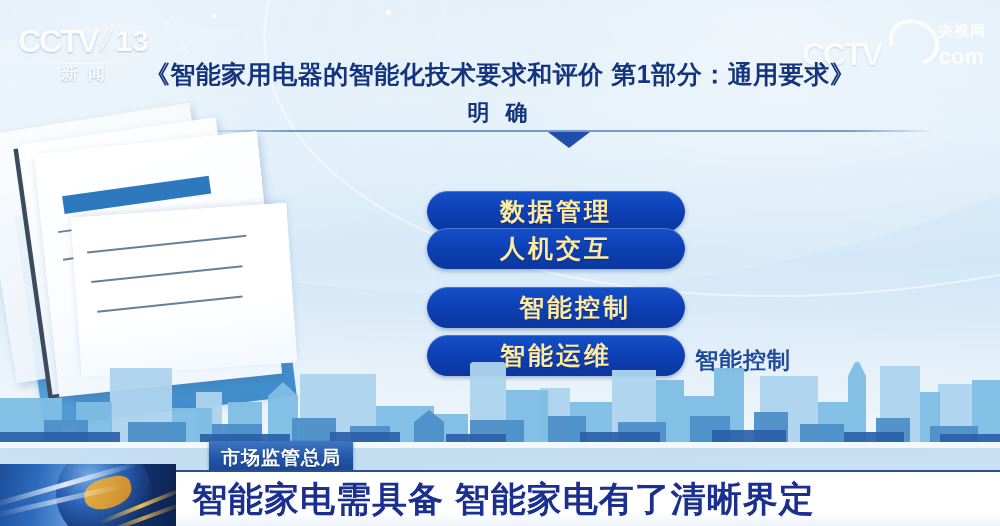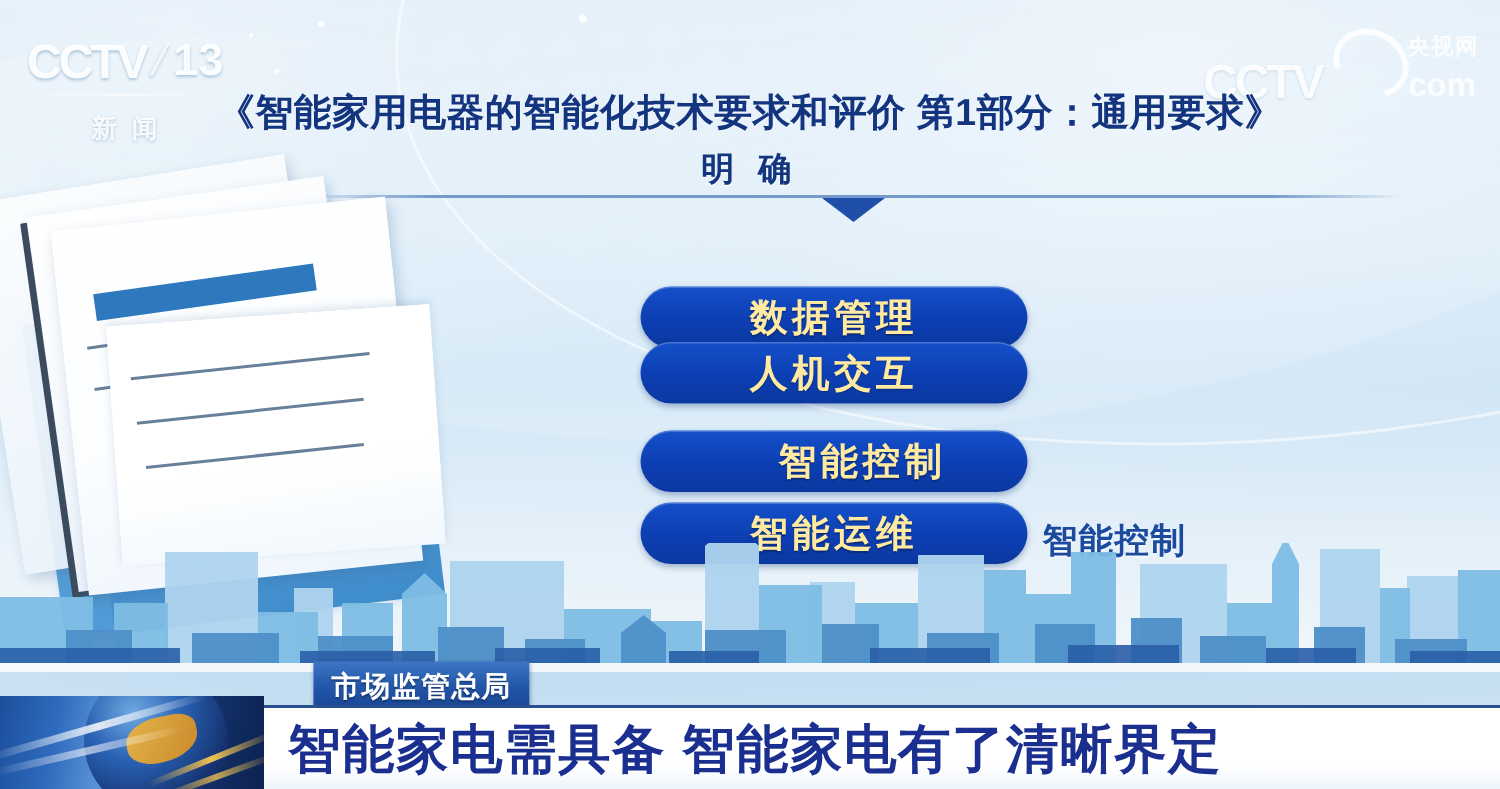--- a/index.html
+++ b/index.html
@@ -78,21 +78,21 @@
   }
   .cctv-slash {
     font-size:30px; font-weight:300; color:rgba(255,255,255,.8);
     transform:skewX(-14deg); line-height:1;
   }
   .cctv-13 {
     font-size:30px; font-weight:bold; color:rgba(255,255,255,.95);
     line-height:1;
   }
   .cctv-sub {
-    margin-top:14px; text-align:center;
+    margin-top:2px; text-align:center;
     font-size:17px; font-weight:bold; letter-spacing:10px;
     color:rgba(255,255,255,.88);
     padding-left:8px;
   }
   .cctv-underline {
     position:absolute; left:2px; top:40px; width:120px; height:2px;
     background:linear-gradient(90deg,rgba(255,255,255,0),rgba(255,255,255,.55),rgba(255,255,255,0));
   }
 
   

